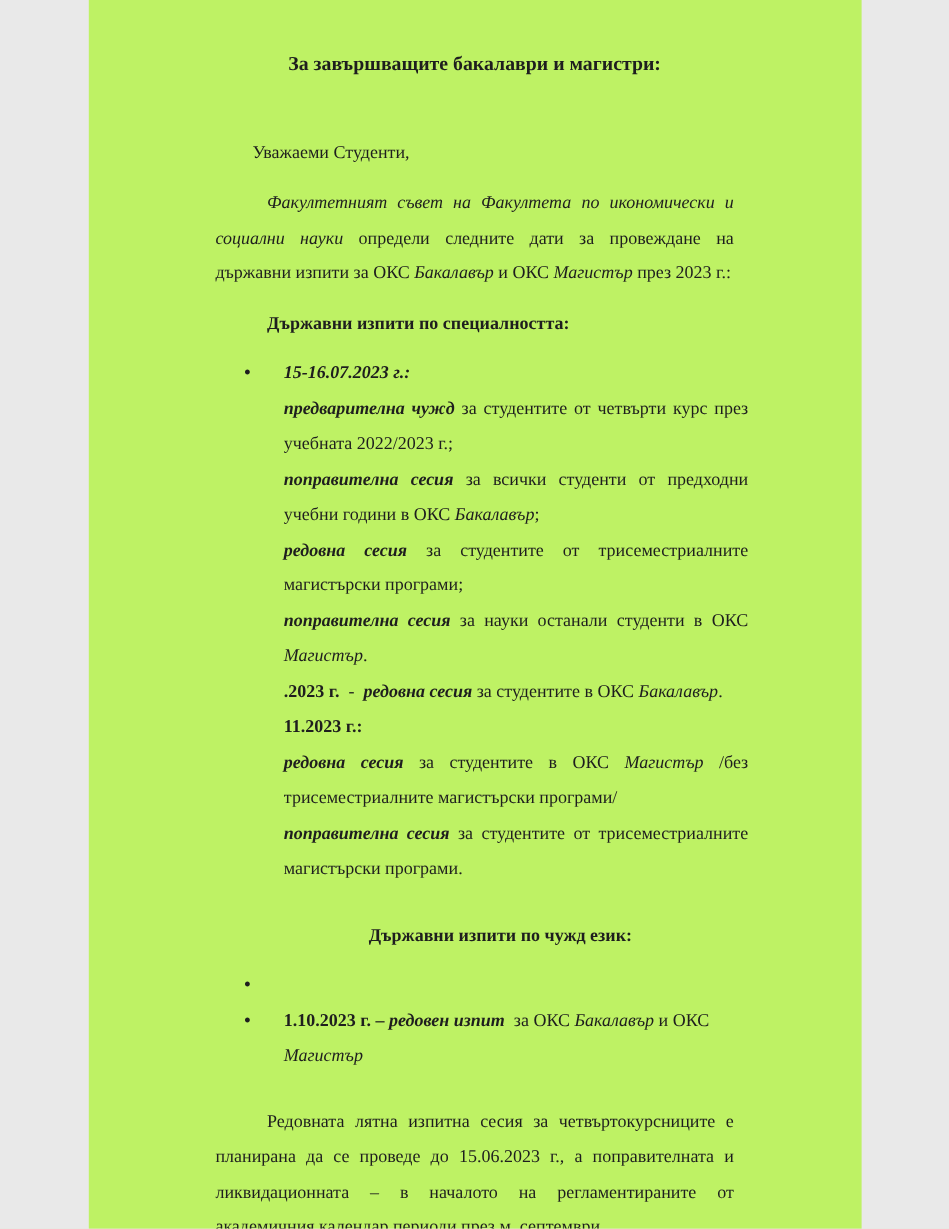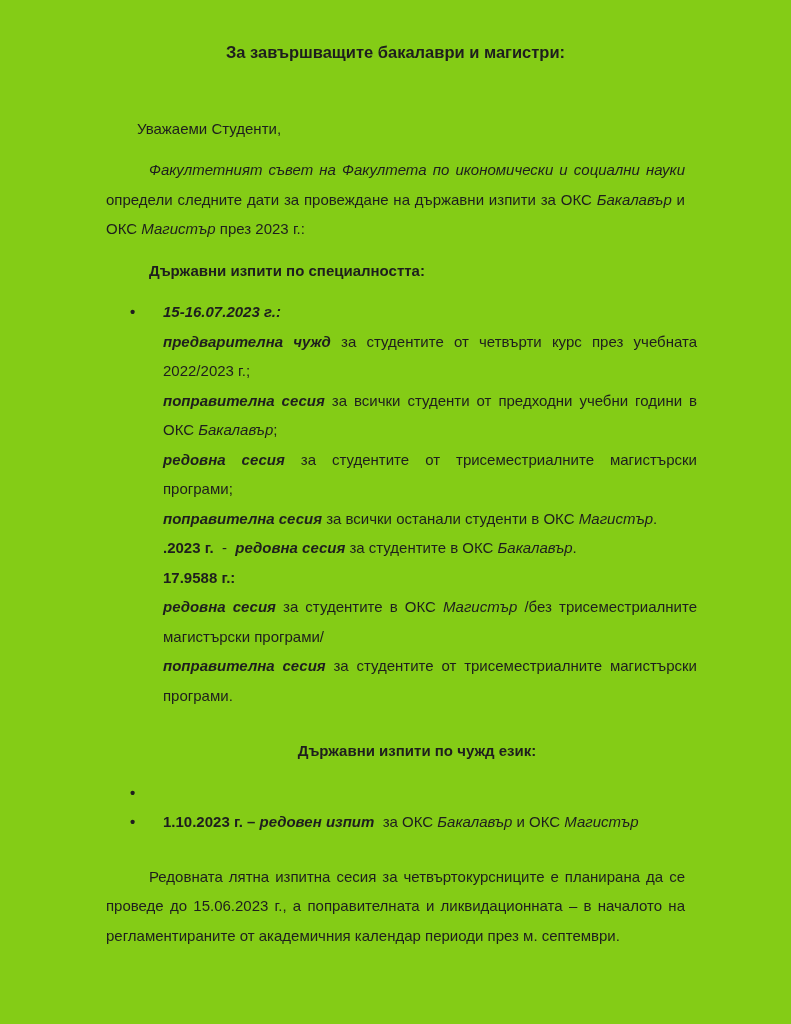--- a/index.html
+++ b/index.html
@@ -1,24 +1,24 @@
 <!DOCTYPE html>
 <html lang="bg"><head>
 <meta charset="utf-8">
 <style>
   html, body { margin: 0; padding: 0; background: #e9e9e9; }
   .page {
     position: relative;
-    width: 791px;
+    width: 644px;
     height: 1024px;
     margin: 0 auto;
-    background: #84cc16;
+    background: #bef264;
     box-sizing: border-box;
     padding: 38px 94px 0 94px;
-    font-family: Liberation Sans, sans-serif;
+    font-family: Liberation Serif, serif;
     font-size: 15px;
     line-height: 29.5px;
     color: #1e1e1e;
     overflow: hidden;
   }
   .doc-title {
     text-align: center;
     font-weight: bold;
     font-size: 16.5px;
     margin: 0 0 46px 0;
@@ -62,23 +62,23 @@
   <p class="section-heading">Държавни изпити по специалността:</p>
 
   <div class="bullet-row">
     <span class="bullet-marker">•</span>
     <span class="bullet-content"><span class="r-bi">15-16.07.2023 г.:</span></span>
   </div>
 
   <p class="detail"><span class="r-bi">предварителна чужд</span><span> за студентите от четвърти курс през учебната 2022/2023 г.;</span></p>
   <p class="detail"><span class="r-bi">поправителна сесия</span><span> за всички студенти от предходни учебни години в ОКС </span><span class="r-i">Бакалавър</span><span>;</span></p>
   <p class="detail"><span class="r-bi">редовна сесия</span><span> за студентите от трисеместриалните магистърски програми;</span></p>
-  <p class="detail"><span class="r-bi">поправителна сесия</span><span> за всички останали студенти в ОКС </span><span class="r-i">Магистър</span><span>.</span></p>
+  <p class="detail"><span class="r-bi">поправителна сесия</span><span> за науки останали студенти в ОКС </span><span class="r-i">Магистър</span><span>.</span></p>
   <p class="detail"><span class="r-b">.2023 г.</span><span>&nbsp; - &nbsp;</span><span class="r-bi">редовна сесия</span><span> за студентите в ОКС </span><span class="r-i">Бакалавър</span><span>.</span></p>
-  <p class="detail"><span class="r-b">17.9588 г.:</span></p>
+  <p class="detail"><span class="r-b">11.2023 г.:</span></p>
   <p class="detail"><span class="r-bi">редовна сесия</span><span> за студентите в ОКС </span><span class="r-i">Магистър</span><span> /без трисеместриалните магистърски програми/</span></p>
   <p class="detail"><span class="r-bi">поправителна сесия</span><span> за студентите от трисеместриалните магистърски програми.</span></p>
 
   <p class="section-heading spaced-before">Държавни изпити по чужд език:</p>
 
   <div class="bullet-row">
     <span class="bullet-marker">•</span>
   </div>
   <div class="bullet-row">
     <span class="bullet-marker">•</span>

